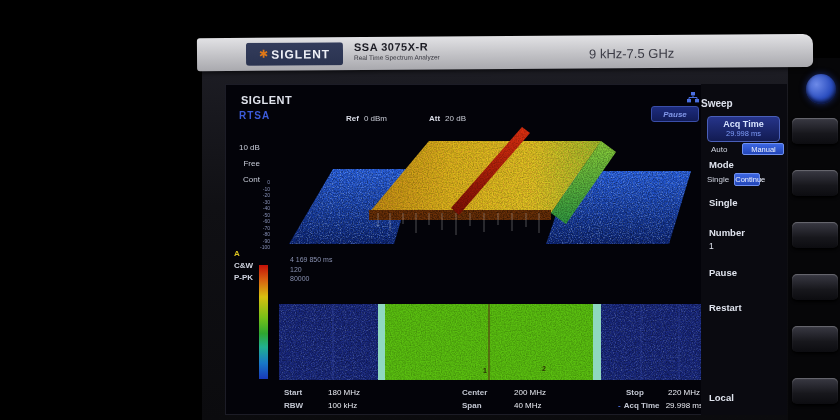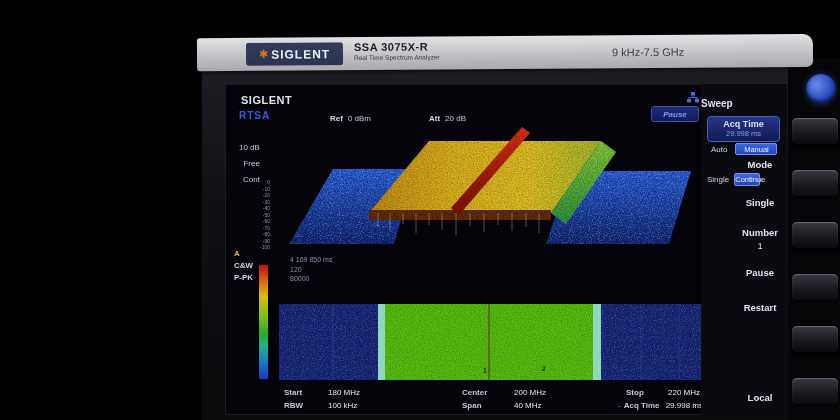--- a/index.html
+++ b/index.html
@@ -18,21 +18,21 @@
   .knob{position:absolute;left:806px;top:74px;width:30px;height:30px;border-radius:50%;background:radial-gradient(circle at 35% 35%,#6d8ae8,#2b4ec0 55%,#122560);box-shadow:0 0 6px #1a2a70,inset 0 -2px 4px #050a28;}
 
   
   .bezel{position:absolute;left:197px;top:36px;width:616px;height:33px;border-radius:3px 10px 6px 3px;background:linear-gradient(180deg,#e2e2e5,#c2c2c6 55%,#a9a9ae);transform:rotate(-0.4deg);box-shadow:0 2px 4px rgba(0,0,0,.6);}
   .logo-box{position:absolute;left:49px;top:5px;width:97px;height:23px;border-radius:3px;background:linear-gradient(180deg,#46507000,#2a3350);background-color:#333c5c;display:flex;align-items:center;justify-content:center;gap:3px;}
   .logo-glyph{color:#e07818;font-size:11px;line-height:11px;}
   .logo-text{color:#edeff6;font-weight:bold;font-size:12px;letter-spacing:1px;}
   .model-block{position:absolute;left:157px;top:4px;}
   .model-num{font-size:11px;font-weight:bold;color:#1c1c24;letter-spacing:.5px;}
   .model-sub{font-size:6.5px;color:#35353d;margin-top:1px;}
-  .freq-range{position:absolute;left:415px;top:11px;font-size:11px;color:#3c3c46;}
+  .freq-range{position:absolute;left:392px;top:11px;font-size:13px;color:#3c3c46;}
 
   
   .screen{position:absolute;left:225px;top:84px;width:478px;height:331px;background:#030309;border:1px solid #1c1c26;}
   .scr-brand{position:absolute;left:15px;top:9px;font-size:11px;font-weight:bold;color:#e0e3ec;letter-spacing:.5px;}
   .scr-mode{position:absolute;left:13px;top:25px;font-size:10px;font-weight:bold;color:#3c5bd8;letter-spacing:1px;}
   .hdr-pair{position:absolute;top:29px;font-size:8px;color:#c9ccd6;}
   .hdr-pair b{font-weight:bold;color:#d9dce6;margin-right:5px;}
   .pause-btn{position:absolute;left:425px;top:21px;width:48px;height:16px;border-radius:3px;background:linear-gradient(180deg,#1d2c7e,#121c58);border:1px solid #3a4ea8;color:#8298ea;font-size:8px;font-weight:bold;font-style:italic;display:flex;align-items:center;justify-content:center;}
   .lan-icon{position:absolute;left:461px;top:7px;}
 
@@ -57,21 +57,21 @@
 
   
   .menu{position:absolute;left:701px;top:84px;width:86px;height:331px;background:#0a0a10;}
   .m-title{position:absolute;left:0;width:100%;text-align:left;font-weight:bold;color:#dde1ec;}
   .sk-box{position:absolute;left:6px;top:32px;width:73px;height:26px;border:1px solid #4a5fb8;border-radius:4px;background:linear-gradient(180deg,#26348a,#121b52);text-align:center;}
   .sk-label{font-size:9px;font-weight:bold;color:#d8e4ff;margin-top:2px;}
   .sk-value{font-size:7.5px;color:#7f9cf8;}
   .tog-row{position:absolute;display:flex;align-items:center;}
   .tog-label{font-size:8px;color:#d0d4e0;}
   .chip{background:linear-gradient(180deg,#3c66e2,#2346b8);border:1px solid #6f90f0;border-radius:2px;color:#eef2ff;font-size:7.5px;text-align:center;}
-  .m-item{position:absolute;left:16px;width:100%;text-align:center;font-weight:bold;color:#e0e4ee;font-size:9.5px;}
+  .m-item{position:absolute;left:8px;width:100%;text-align:left;font-weight:bold;color:#e0e4ee;font-size:9.5px;}
 </style>
 </head>
 <body>
 
 <div class="stage">
 
   <div class="device-body"></div>
   <div class="keys-area"></div>
   <div class="hw-key" style="top:118px"></div>
   <div class="hw-key" style="top:170px"></div>
@@ -90,21 +90,21 @@
       <div class="model-num">SSA 3075X-R</div>
       <div class="model-sub">Real Time Spectrum Analyzer</div>
     </div>
     <div class="freq-range">9 kHz-7.5 GHz</div>
   </div>
 
 
   <div class="screen">
     <div class="scr-brand">SIGLENT</div>
     <div class="scr-mode">RTSA</div>
-    <div class="hdr-pair" style="left:104px">
+    <div class="hdr-pair" style="left:120px">
       <b>Ref</b><span>0 dBm</span>
     </div>
     <div class="hdr-pair" style="left:203px">
       <b>Att</b><span>20 dB</span>
     </div>
     <div class="pause-btn">Pause</div>
     <svg class="lan-icon" width="12" height="11" viewBox="0 0 12 11">
       <rect x="4" y="0" width="4" height="3.4" fill="#4a6fe0"></rect>
       <rect x="0" y="7" width="4" height="3.4" fill="#4a6fe0"></rect>
       <rect x="8" y="7" width="4" height="3.4" fill="#4a6fe0"></rect>
@@ -270,21 +270,21 @@
     </div>
   </div>
 
   <div class="menu">
     <div class="m-title" style="top:14px;font-size:10px">Sweep</div>
 
     <div class="sk-box">
       <div class="sk-label">Acq Time</div>
       <div class="sk-value">29.998 ms</div>
     </div>
-    <div class="tog-row" style="left:10px;top:59px;gap:8px">
+    <div class="tog-row" style="left:10px;top:59px;gap:15px">
       <span class="tog-label">Auto</span>
       <span class="chip" style="width:42px;height:12px;line-height:11px">Manual</span>
     </div>
 
     <div class="m-item" style="top:75px">Mode</div>
     <div class="tog-row" style="left:6px;top:89px;gap:5px">
       <span class="tog-label">Single</span>
       <span class="chip" style="width:26px;height:13px;line-height:12px">Continue</span>
     </div>
 

